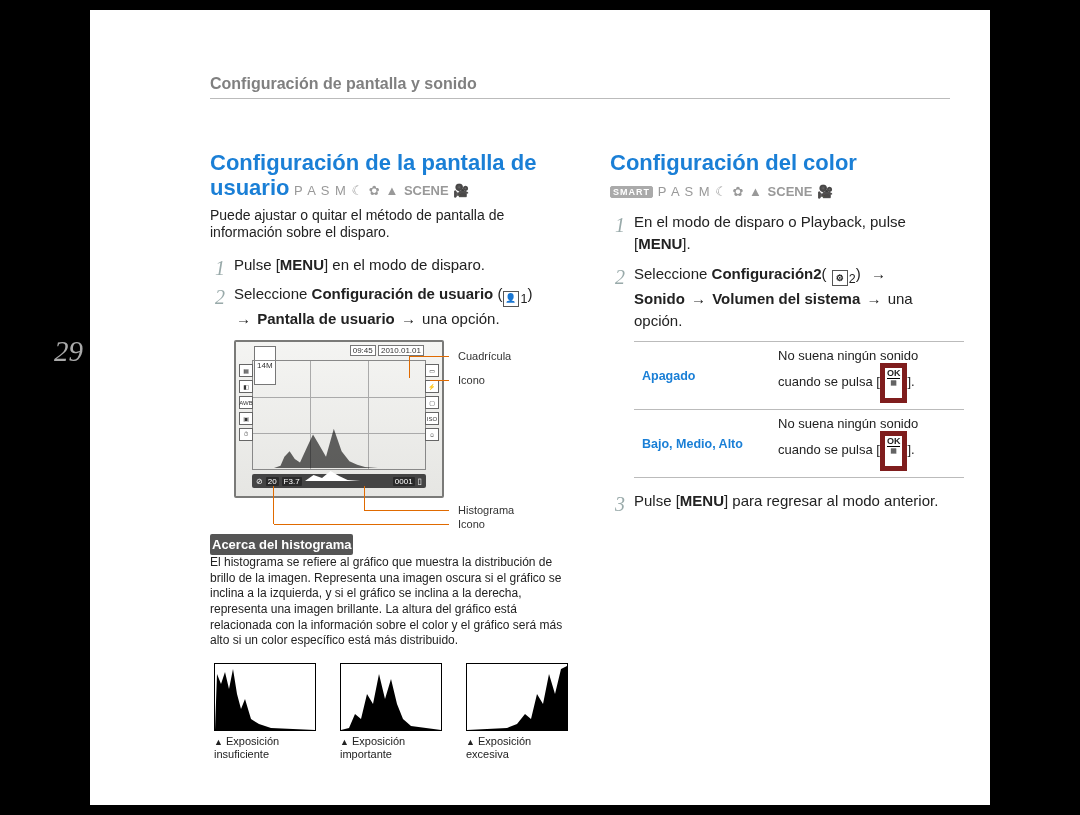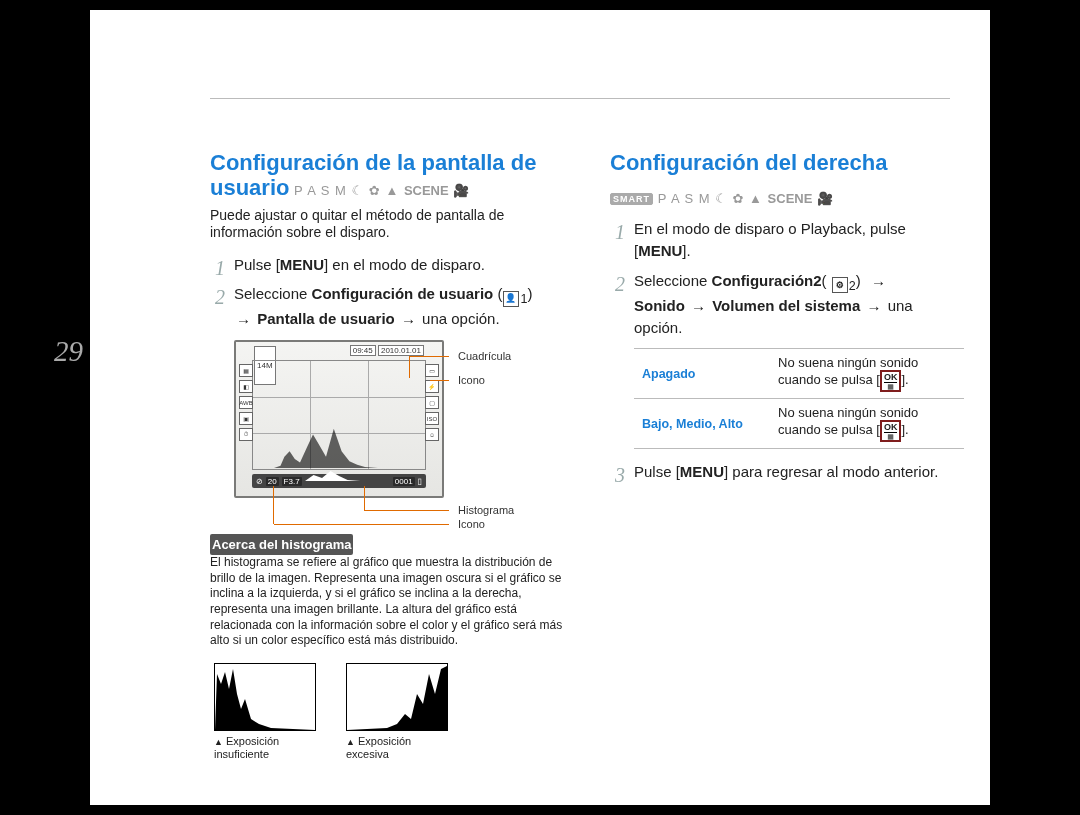--- a/index.html
+++ b/index.html
@@ -253,24 +253,24 @@
     vertical-align: middle;
   }
   table.sound td.key {
     color: #1a7fd6;
     font-weight: 700;
     width: 120px;
     font-size: 12.5px;
   }
   .okbtn {
     display:inline-block;
-    border:2px solid #7f1d1d;
+    border:5px solid #7f1d1d;
     font-size:9px;
     line-height:1;
-    padding:1px 2px 0 2px;
+    padding:1px 2px 12px 2px;
     font-weight:700;
     vertical-align: middle;
     text-align:center;
   }
   .okbtn .sub { display:block; font-size:7px; font-weight:400; border-top:1px solid #000; }
 
   .inline-icon {
     display:inline-flex;
     vertical-align:-2px;
     width:14px; height:14px;
@@ -290,20 +290,21 @@
     vertical-align:1px;
     font-weight:700;
   }
 </style>
 </head>
 <body>
 
 <div class="pagenum">29</div>
 
 <div class="page">
+  <div class="header-line">Configuración de pantalla y sonido</div>
   <div class="header-rule"></div>
 
   <div class="col left">
     <div>
       <span class="section-title">Configuración de la pantalla de usuario</span>
       <span class="mode-row">
         <span>P A S M</span>
         <span class="light">☾</span>
         <span class="light">✿</span>
         <span class="light">▲</span>
@@ -404,31 +405,39 @@
         <div class="histo-box">
           <svg viewBox="0 0 100 66" width="100" height="66" preserveAspectRatio="none">
             <path d="M0,66 2,10 6,20 10,8 14,25 18,5 22,30 26,45 30,35 36,55 44,60 56,64 100,66 Z" fill="#000"></path>
           </svg>
         </div>
         <div class="histo-cap"><span class="tri">▲</span> <span>Exposición insuficiente</span></div>
       </div>
       <div class="histo-item">
         <div class="histo-box">
           <svg viewBox="0 0 100 66" width="100" height="66" preserveAspectRatio="none">
+            <path d="M0,66 8,64 14,50 20,55 26,30 32,40 38,10 44,35 50,15 56,40 62,55 70,62 100,66 Z" fill="#000"></path>
+          </svg>
+        </div>
+        <div class="histo-cap"><span class="tri">▲</span> <span>Exposición importante</span></div>
+      </div>
+      <div class="histo-item">
+        <div class="histo-box">
+          <svg viewBox="0 0 100 66" width="100" height="66" preserveAspectRatio="none">
             <path d="M0,66 40,64 50,60 58,50 64,55 70,30 76,40 82,10 88,30 94,5 100,2 100,66 Z" fill="#000"></path>
           </svg>
         </div>
         <div class="histo-cap"><span class="tri">▲</span> <span>Exposición excesiva</span></div>
       </div>
     </div>
   </div>
 
   <div class="col right">
-    <div class="section-title">Configuración del derecha</div>
-    <div class="mode-row" style="display:block;margin-top:16px">
+    <div class="section-title">Configuración del color</div>
+    <div class="mode-row" style="display:block;margin-top:9px">
       <span class="smart-box">SMART</span>
       <span>P A S M</span>
       <span class="light">☾</span>
       <span class="light">✿</span>
       <span class="light">▲</span>
       <span class="scene">SCENE</span>
       <span class="light">🎥</span>
     </div>
 
     <ol class="steps">

